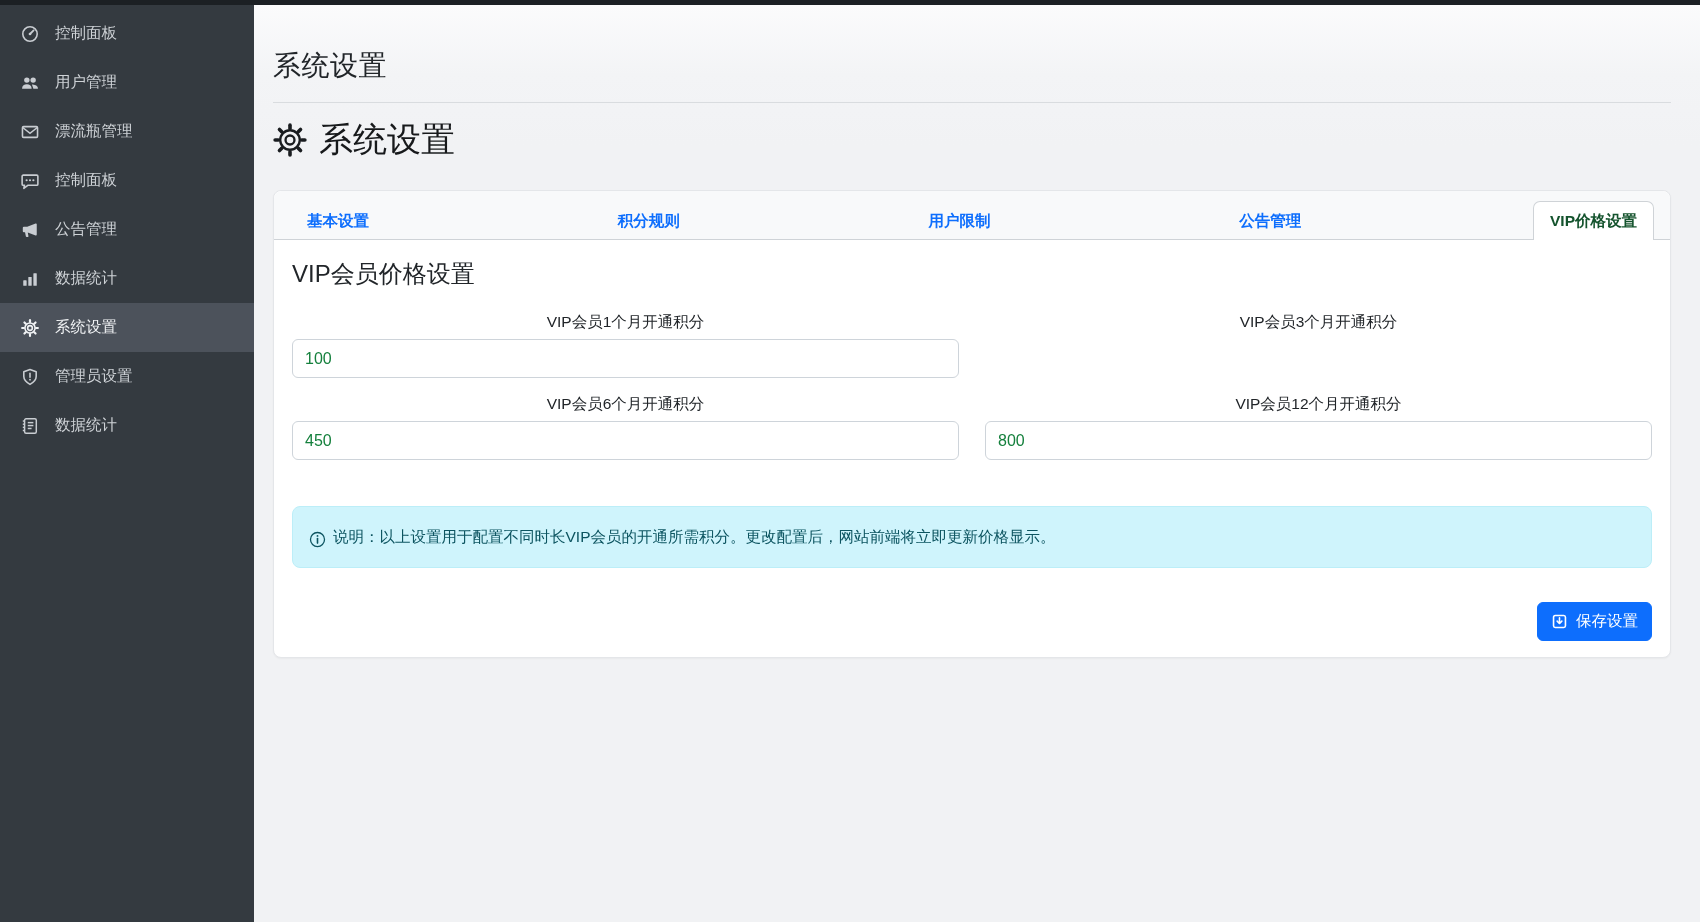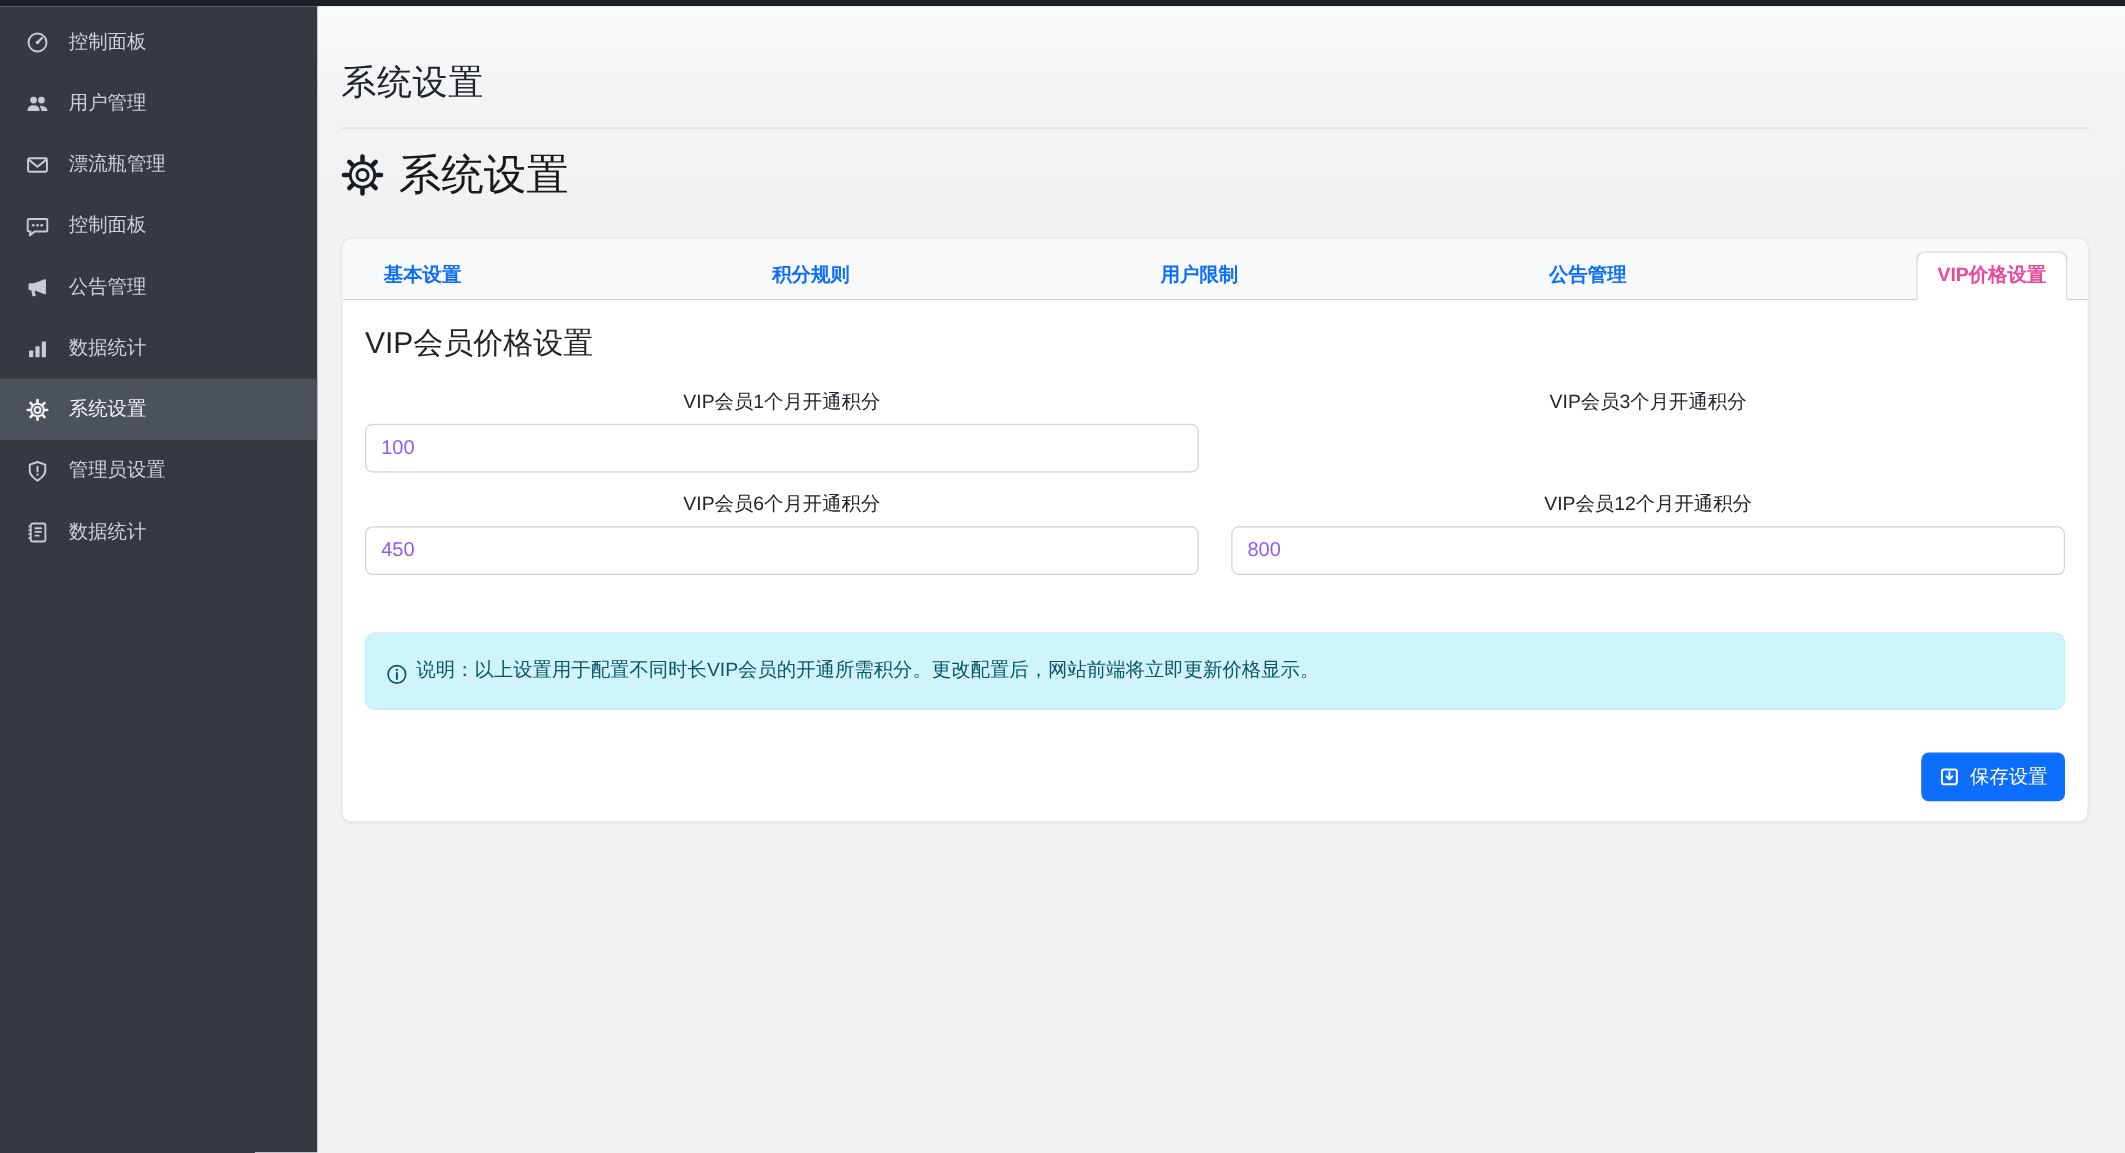--- a/index.html
+++ b/index.html
@@ -70,40 +70,40 @@
     padding:9px 16px;
     cursor:pointer;
     border:1px solid transparent;
     border-bottom:none;
     margin-bottom:-1px;
     border-radius:7px 7px 0 0;
     line-height:20px;
   }
   .tab.active {
     background:#ffffff;
-    color:#ec4899;
+    color:#14532d;
     border-color:#cfd3d7;
   }
   .card-body { padding:18px 18px 16px 18px; }
   .body-title { font-size:24px; font-weight:400; color:#212529; margin-bottom:22px; }
 
   .form-grid {
     display:grid;
     grid-template-columns:1fr 1fr;
     column-gap:26px;
   }
   .field { margin-bottom:16px; }
   .field label { display:block; font-size:15.5px; color:#212529; margin-bottom:7px; line-height:20px;text-align:center; }
   .field input {
     width:100%; height:39px;
     border:1px solid #ced4da;
     border-radius:6px;
     padding:6px 12px;
     font-size:16px;
-    color:#8b5cf6;
+    color:#15803d;
     font-family:"Liberation Sans","DejaVu Sans",sans-serif;
     background:#fff;
     outline:none;
   }
 
   .alert-info {
     margin-top:30px;
     background:#cff4fc;
     border:1px solid #bceef8;
     border-radius:8px;

